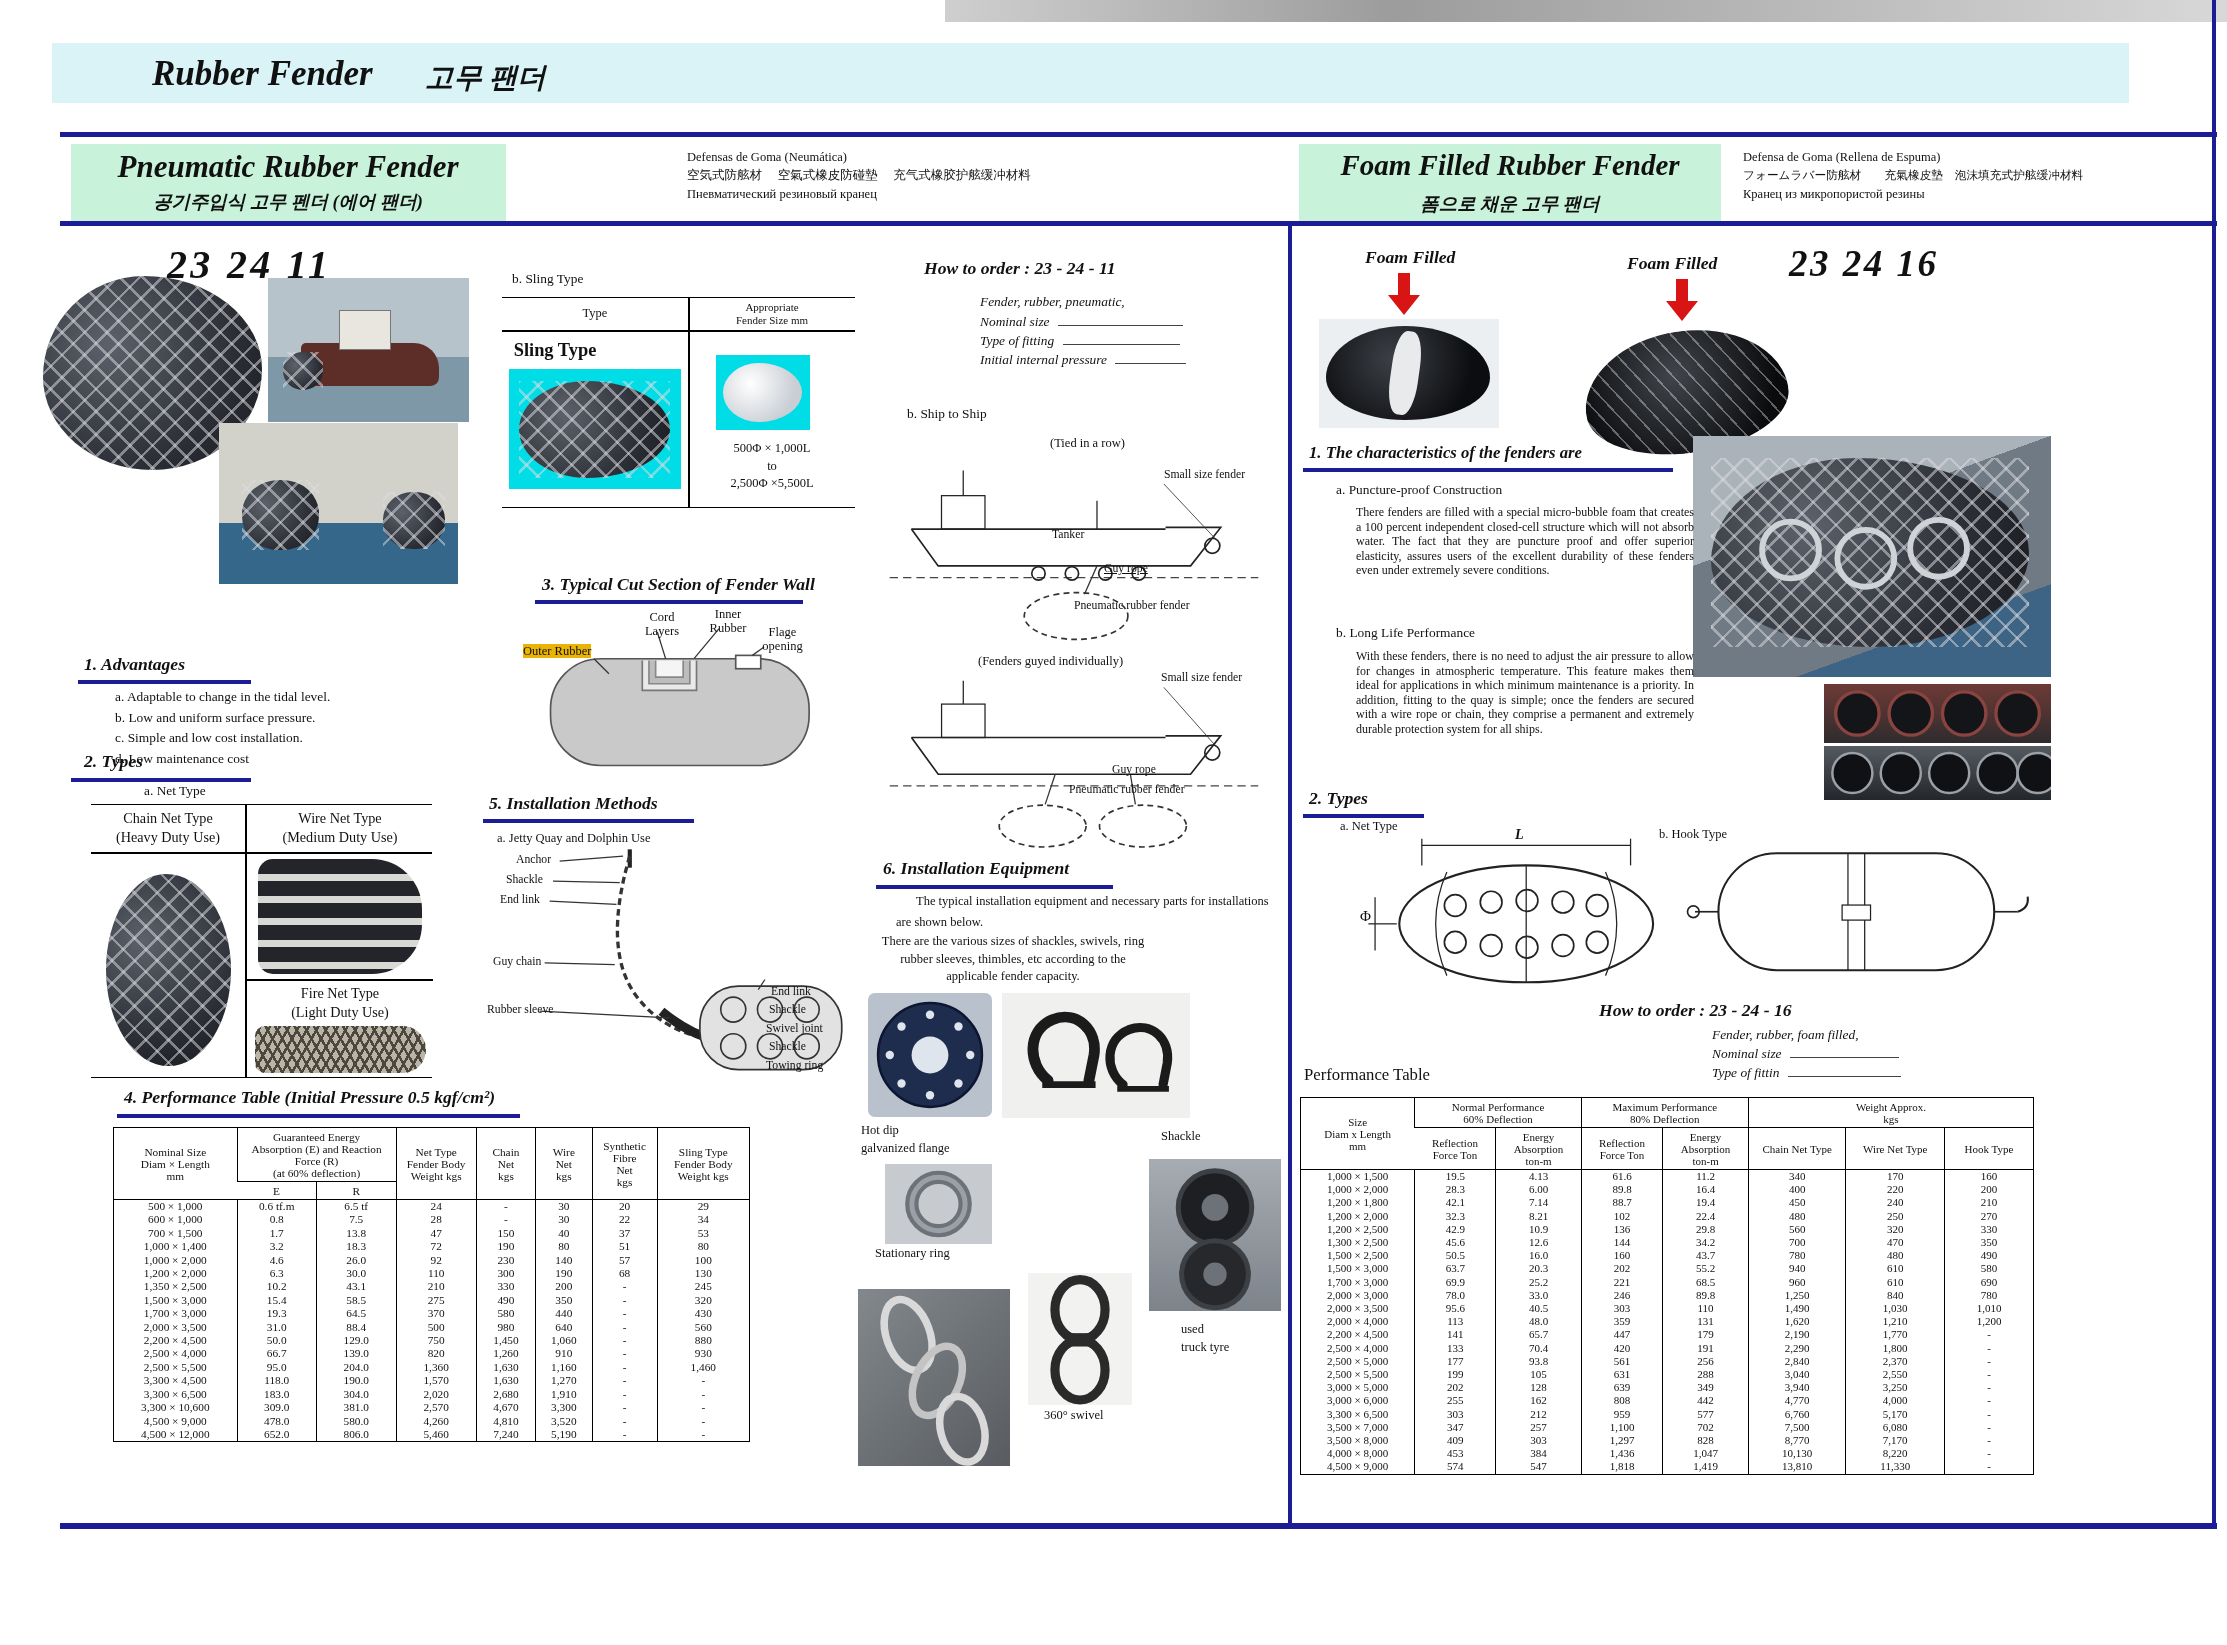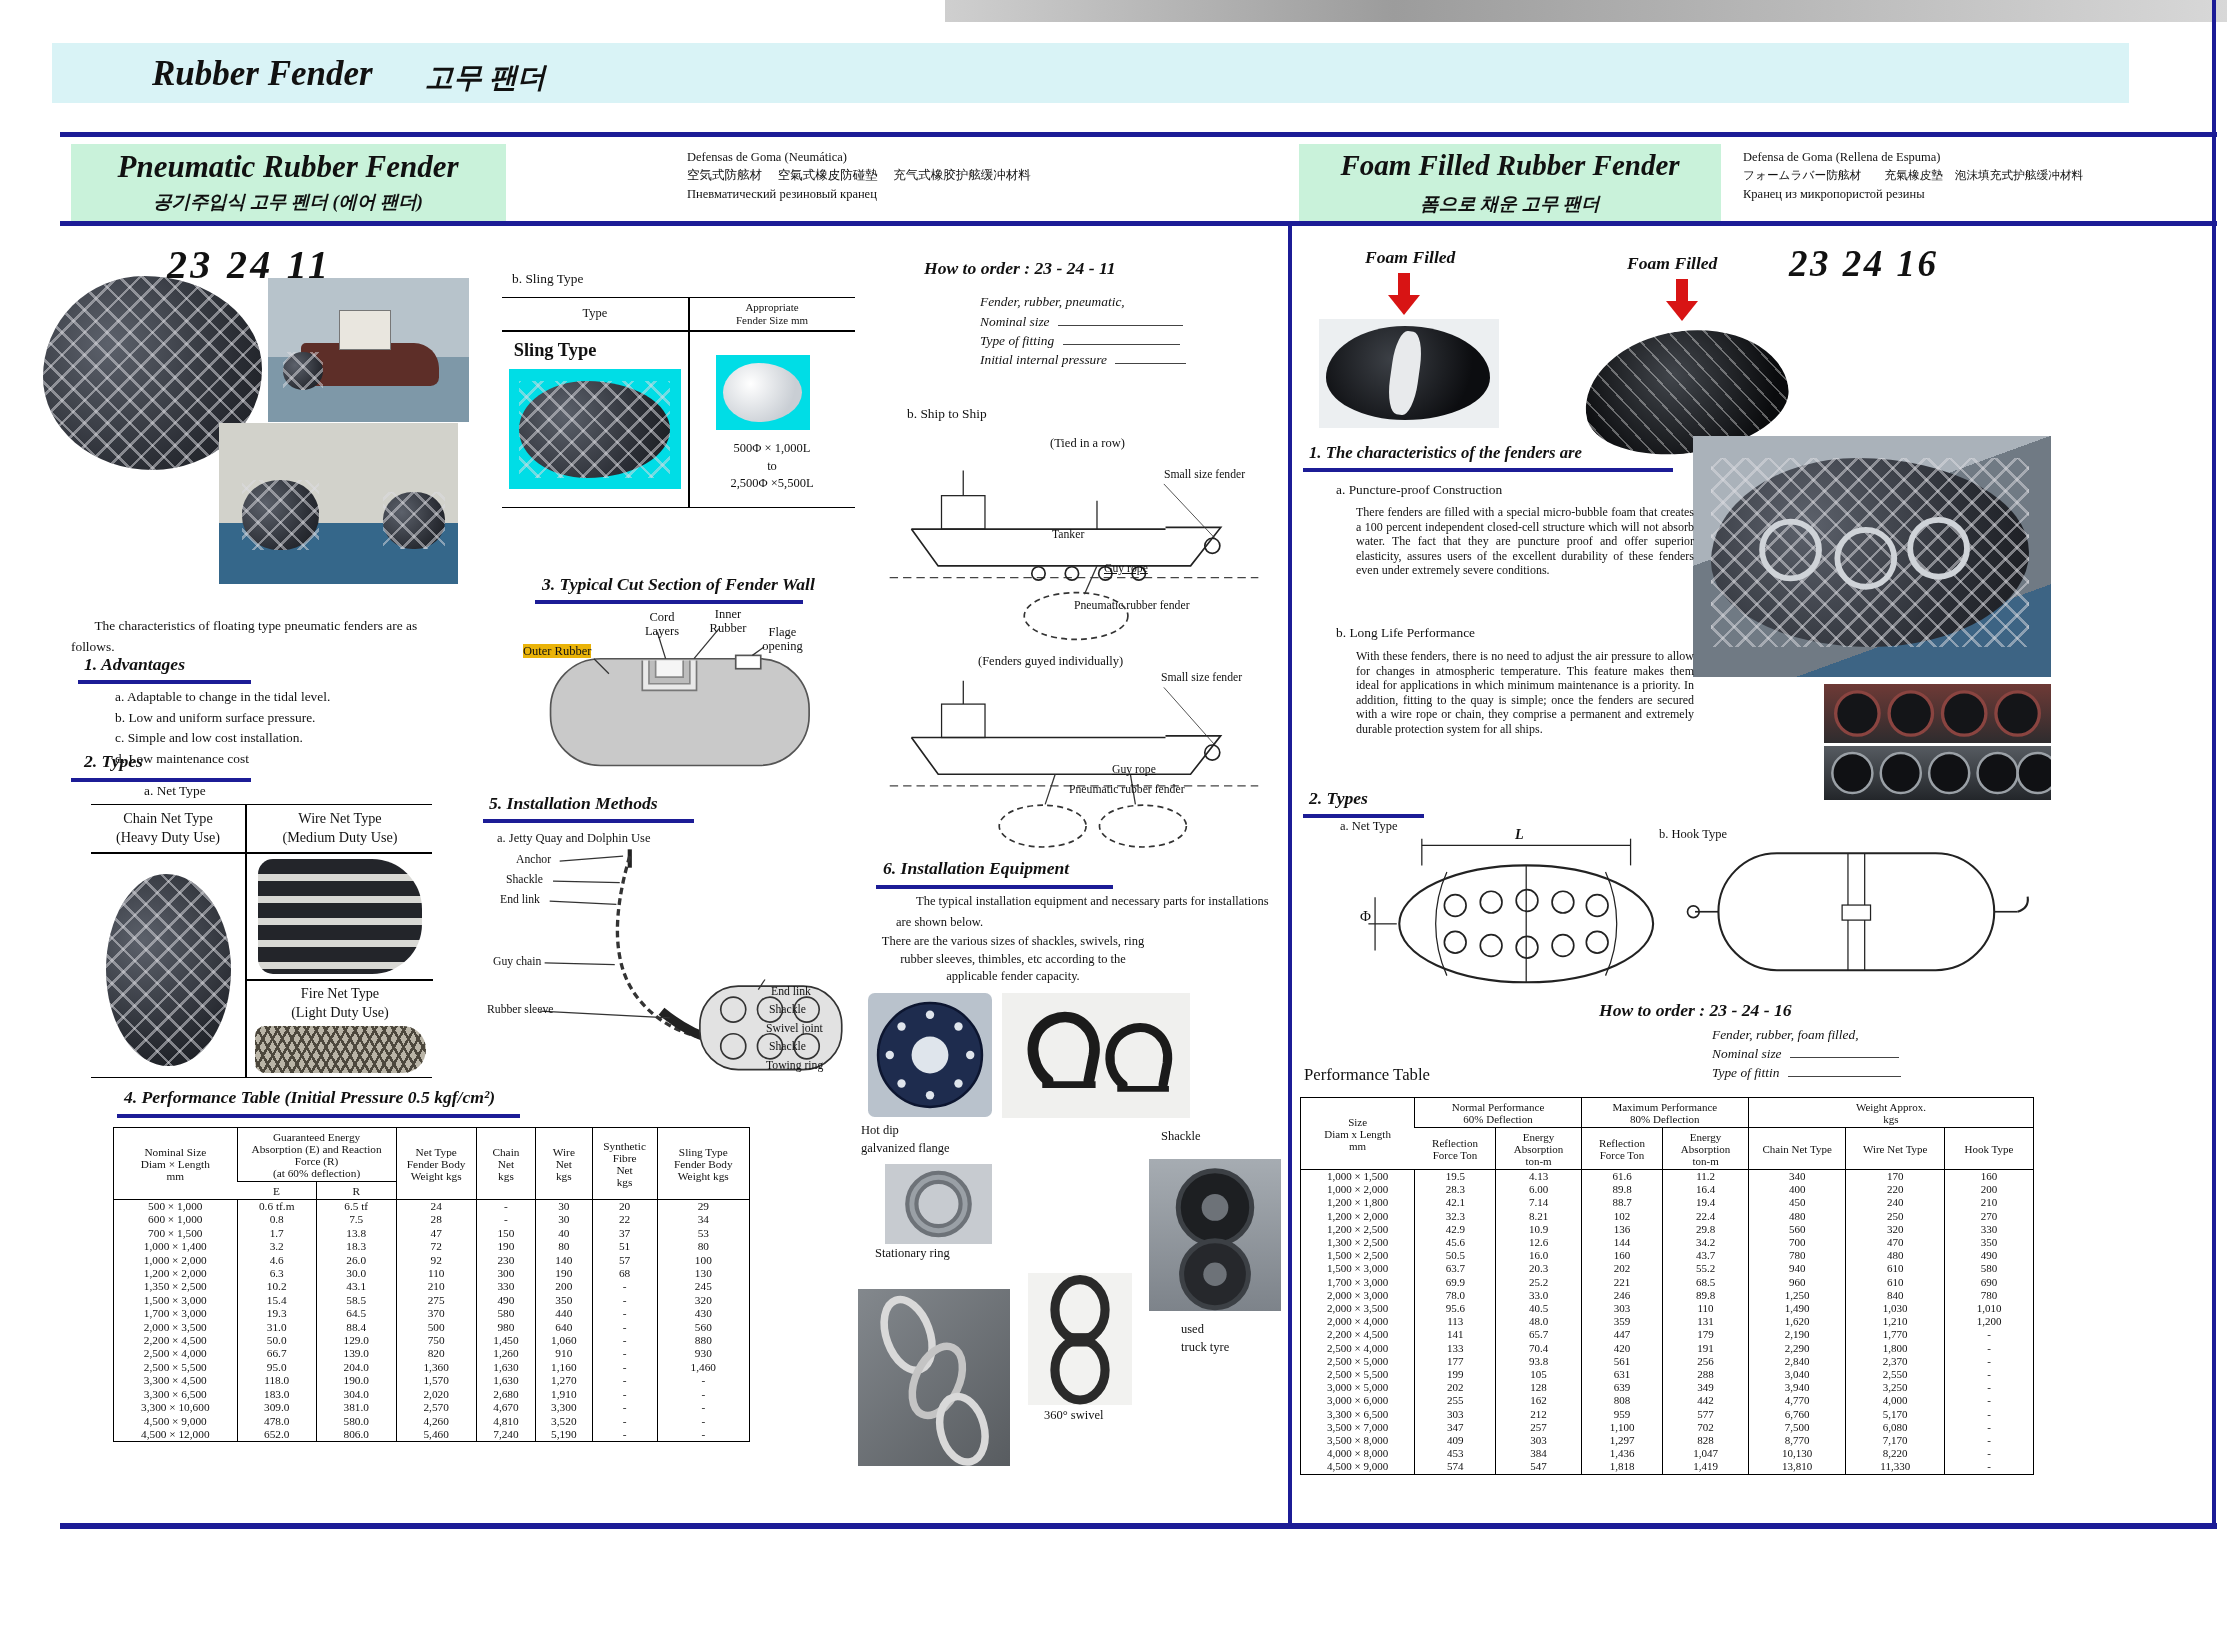--- a/index.html
+++ b/index.html
@@ -81,21 +81,20 @@
   <div class="photo" style="left:268px;top:278px;width:201px;height:144px;background:linear-gradient(180deg,#b7c3cb 0 55%,#7e98a8 55% 100%);">
     <div class="abs" style="left:33px;top:65px;width:138px;height:43px;background:#5d2e28;border-radius:5px 25px 8.4px 8.4px;"></div>
     <div class="abs" style="left:71px;top:32px;width:50px;height:38px;background:#e9e6df;border:0.8px solid #777;"></div>
     <div class="abs netgrid" style="left:15px;top:74px;width:40px;height:38px;border-radius:50%;"></div>
   </div>
   <div class="photo" style="left:219px;top:423px;width:239px;height:161px;background:linear-gradient(180deg,#d2d2cb 0 62%,#35678a 62% 100%);">
     <div class="abs netgrid" style="left:23.4px;top:57px;width:77px;height:70px;border-radius:48%;"></div>
     <div class="abs netgrid" style="left:164px;top:69px;width:62px;height:57px;border-radius:48%;"></div>
   </div>
 
-  <div class="abs body-txt" style="left:71px;top:615px;width:378px;text-indent:23.4px;">The characteristics of floating type pneumatic fenders are as follows.</div>
   <div class="abs h-num" style="left:84px;top:654px;">1.  Advantages</div>
   <div class="uline" style="left:78px;top:680px;width:173px;"></div>
   <div class="abs body-txt" style="left:115px;top:686px;">a.  Adaptable to change in the tidal level.</div>
   <div class="abs body-txt" style="left:115px;top:707px;">b.  Low and uniform surface pressure.</div>
   <div class="abs body-txt" style="left:115px;top:727px;">c.  Simple and low cost installation.</div>
   <div class="abs body-txt" style="left:115px;top:748px;">d.  Low maintenance cost</div>
   <div class="abs h-num" style="left:84px;top:751px;margin-top:0;top:751px;">2.  Types</div>
   <div class="uline" style="left:71px;top:778px;width:180px;"></div>
   <div class="abs body-txt" style="left:144px;top:780px;">a.  Net Type</div>
 

